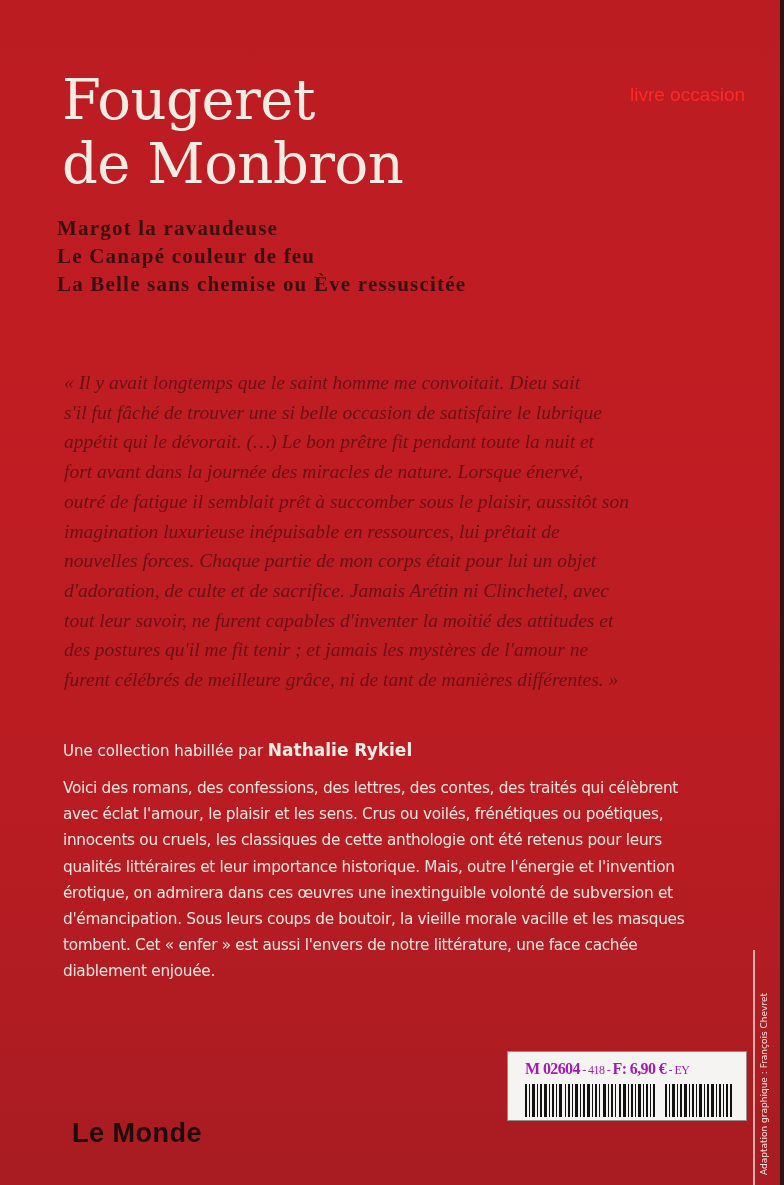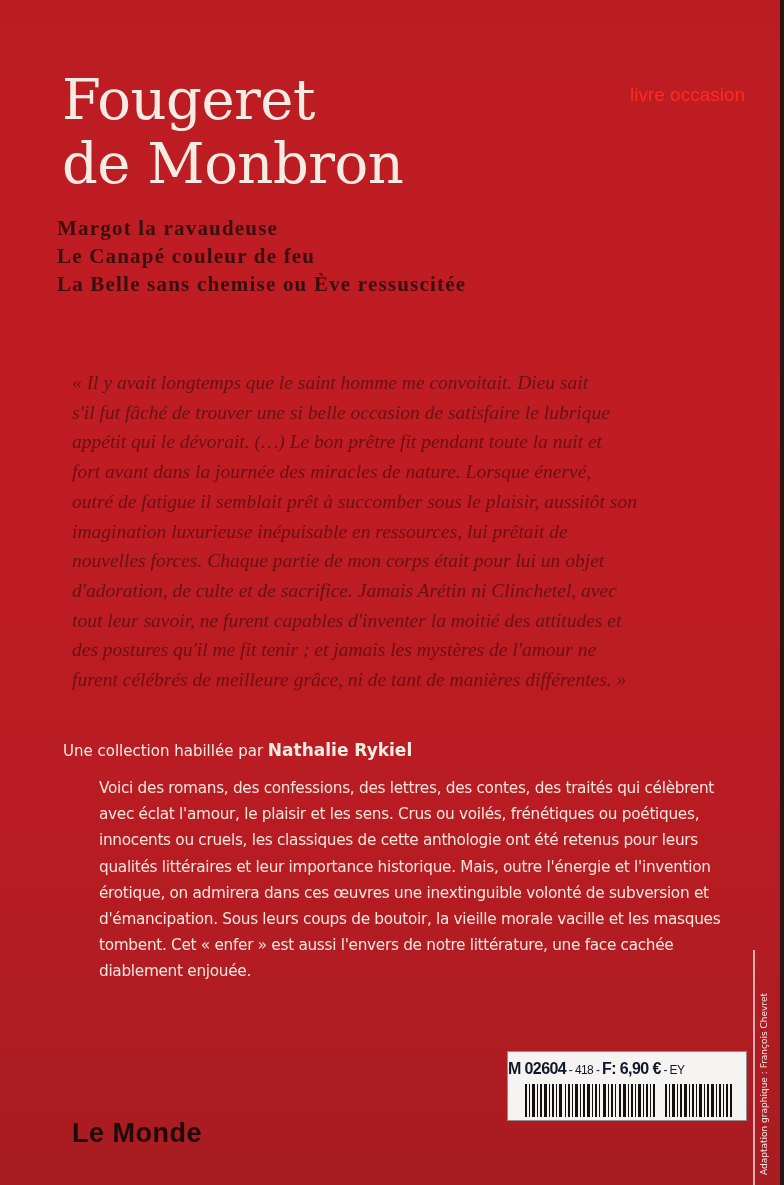--- a/index.html
+++ b/index.html
@@ -37,48 +37,47 @@
       letter-spacing: 1.2px;
     }
     .titles div { white-space: nowrap; }
     .quote {
       position: absolute; left: 64px; top: 368px; width: 660px;
       font-family: "Liberation Serif", serif;
       font-style: italic;
       color: #6a1014;
       font-size: 19.5px; line-height: 29.7px;
     }
-    .quote div { white-space: nowrap; margin-left: 8px; }
+    .quote div { white-space: nowrap; }
     .collection {
       position: absolute; left: 63px; top: 728px;
       font-family: "DejaVu Sans", sans-serif;
       color: #f6ece4;
       font-size: 15px;
       margin-top: 12px;
     }
     .collection .designer { font-size: 17px; font-weight: bold; }
     .blurb {
       position: absolute; left: 63px; top: 775px; width: 670px;
       font-family: "DejaVu Sans", sans-serif;
       color: #f3e6df;
       font-size: 15.3px; line-height: 26.2px;
       letter-spacing: -0.3px;
-      margin-left: 36px;
     }
     .blurb div { white-space: nowrap; }
     .barcode-box {
       position: absolute; left: 507px; top: 1051px; width: 240px; height: 70px;
       background: #f6f4f2;
       border: 1px solid #9a8a88;
     }
     .barcode-text {
-      position: absolute; left: 0; top: 8px;
-      font-family: Liberation Sans, sans-serif;
+      position: absolute; left: 17px; top: 8px;
+      font-family: Liberation Serif, serif;
       font-weight: bold;
-      color: #0f172a;
+      color: #a21caf;
       font-size: 16px; white-space: nowrap; letter-spacing: -0.6px;
     }
     .barcode-text .small { font-size: 12px; font-weight: normal; }
     .bars {
       position: absolute; left: 17px; top: 32px; width: 208px; height: 33px;
     }
     .credit {
       position: absolute; left: 759px; top: 1175px;
       transform: rotate(-90deg); transform-origin: 0 0;
       font-family: "DejaVu Sans", sans-serif;

